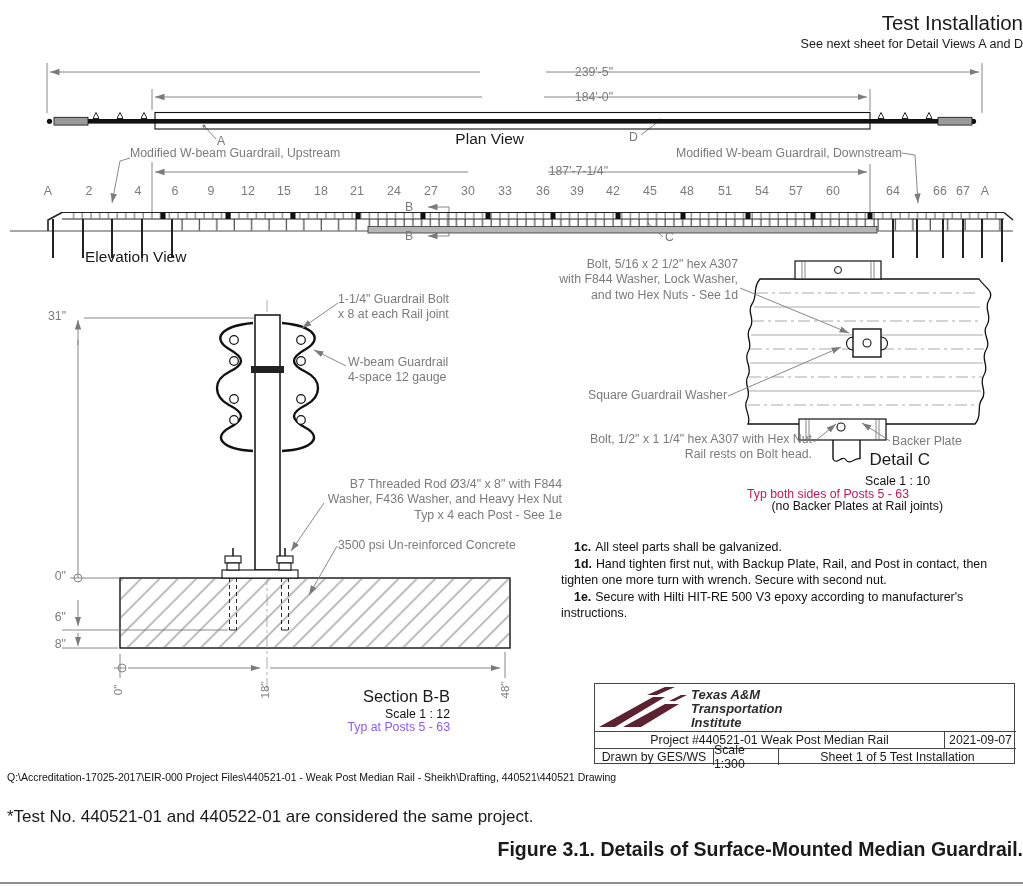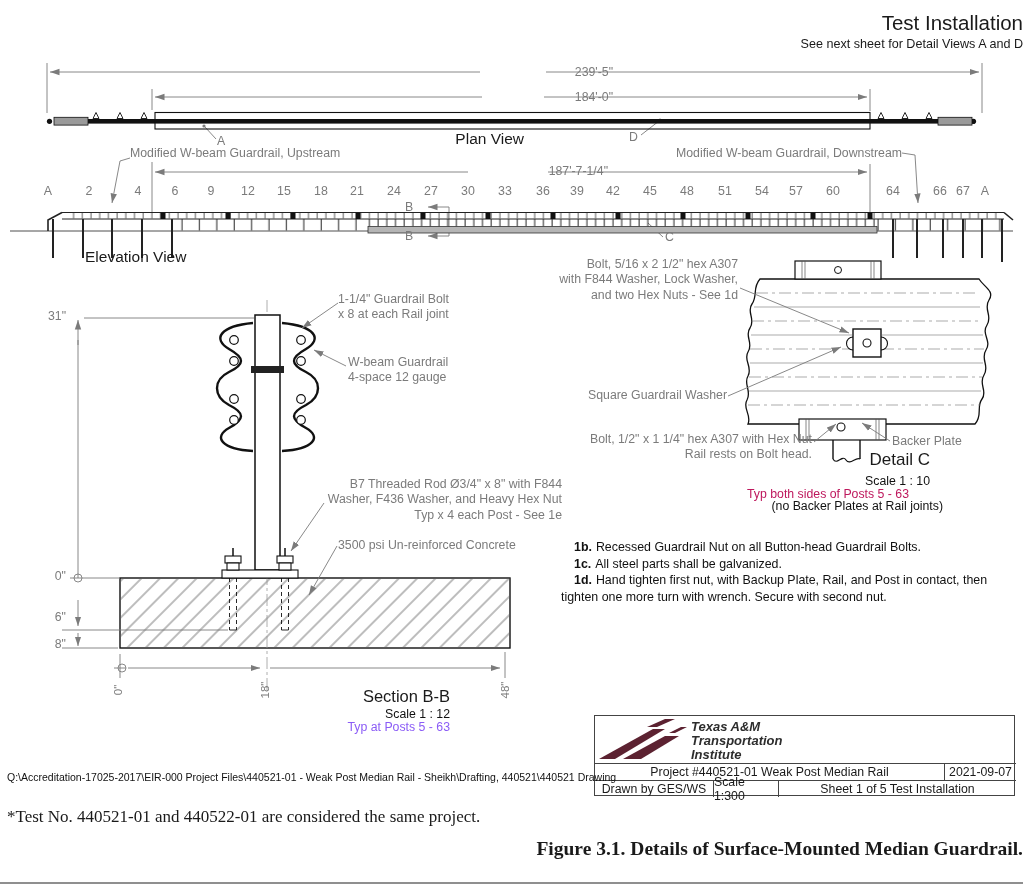--- a/index.html
+++ b/index.html
@@ -9,28 +9,28 @@
   .gray{color:#7b7b7b;}
   .ann{font-size:12.3px;line-height:1.25;white-space:pre-line;}
   .ctr{text-align:right;}
   .rt{text-align:right;}
   .viewtitle{font-size:15.5px;color:#1a1a1a;}
   .post{position:absolute;transform:translateX(-50%);font-size:12.4px;color:#7b7b7b;}
   .rot{transform:rotate(-90deg);font-size:11.5px;color:#7b7b7b;text-align:center;}
   .notes{position:absolute;left:561px;top:539px;width:456px;font-size:12.4px;line-height:1.34;color:#111;}
   .notes p{margin:0;text-indent:13px;}
   .nid{font-weight:bold;margin-right:4px;}
-  .tblock{position:absolute;left:594px;top:683px;width:421px;height:81px;border:1.3px solid #444;box-sizing:border-box;margin-top:32px;}
+  .tblock{position:absolute;left:594px;top:683px;width:421px;height:81px;border:1.3px solid #444;box-sizing:border-box;}
   .cell{position:absolute;box-sizing:border-box;display:flex;align-items:center;justify-content:center;
         font-size:12.3px;color:#1a1a1a;}
   .bl{border-left:1.2px solid #444;}
   .bt{border-top:1.2px solid #444;}
   .logo-text{position:absolute;left:96px;top:4px;font-size:13px;font-weight:bold;font-style:italic;
              line-height:1.07;color:#2d2d2d;}
-  .serif{font-family:Liberation Serif, serif;}
+  .serif{font-family:Liberation Sans, sans-serif;}
 </style>
 </head>
 <body>
 
 <svg class="abs" style="left:0;top:0" width="1023" height="780">
   <defs>
     <marker id="ag" markerWidth="11" markerHeight="9" refX="9.5" refY="4" orient="auto" markerUnits="userSpaceOnUse">
       <path d="M0,0.8 L9.5,4 L0,7.2 Z" fill="#7b7b7b"></path>
     </marker>
     <pattern id="hatch" width="13" height="13" patternUnits="userSpaceOnUse" patternTransform="rotate(45)">
@@ -271,23 +271,23 @@
 <div class="abs gray ann rt" style="left:540px;top:388px;width:187px">Square Guardrail Washer</div>
 <div class="abs gray ann ctr" style="left:560px;top:432px;width:252px">Bolt, 1/2" x 1 1/4" hex A307 with Hex Nut
 Rail rests on Bolt head.</div>
 <div class="abs gray ann" style="left:892px;top:434px">Backer Plate</div>
 <div class="abs ctr" style="left:770px;top:450px;width:160px;font-size:17px">Detail C</div>
 <div class="abs ctr ann" style="left:770px;top:474px;width:160px;color:#111">Scale 1 : 10</div>
 <div class="abs ctr ann" style="left:723px;top:487px;width:186px;color:#be185d">Typ both sides of Posts 5 - 63</div>
 <div class="abs ctr ann" style="left:757px;top:499px;width:186px;color:#111">(no Backer Plates at Rail joints)</div>
 
 <div class="notes">
-  <p><span class="nid">1b.</span><span>Recessed Guardrail Nut on all Button-head Guardrail Bolts.</span></p>
   <p><span class="nid">1c.</span><span>All steel parts shall be galvanized.</span></p>
   <p><span class="nid">1d.</span><span>Hand tighten first nut, with Backup Plate, Rail, and Post in contact, then tighten one more turn with wrench. Secure with second nut.</span></p>
+  <p><span class="nid">1e.</span><span>Secure with Hilti HIT-RE 500 V3 epoxy according to manufacturer's instructions.</span></p>
 </div>
 
 <div class="tblock">
   <div class="cell" style="left:0;top:0;width:205px;height:47px;position:relative">
     <svg class="abs" style="left:4px;top:3px" width="90" height="41" viewBox="0 0 90 41">
       <polygon points="0,40 54,10 66,10 16,40" fill="#5C2231"></polygon>
       <polygon points="24,40 66,17 80,17 42,40" fill="#5C2231"></polygon>
       <polygon points="48,8 66,0 76,0 58,8" fill="#5C2231"></polygon>
       <polygon points="70,14 82,8 88,8 76,14" fill="#5C2231"></polygon>
     </svg>

